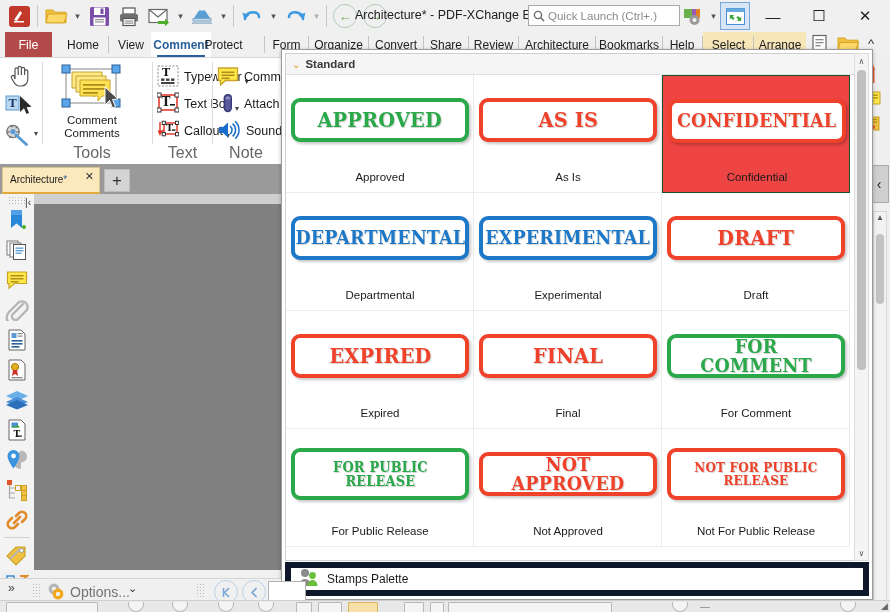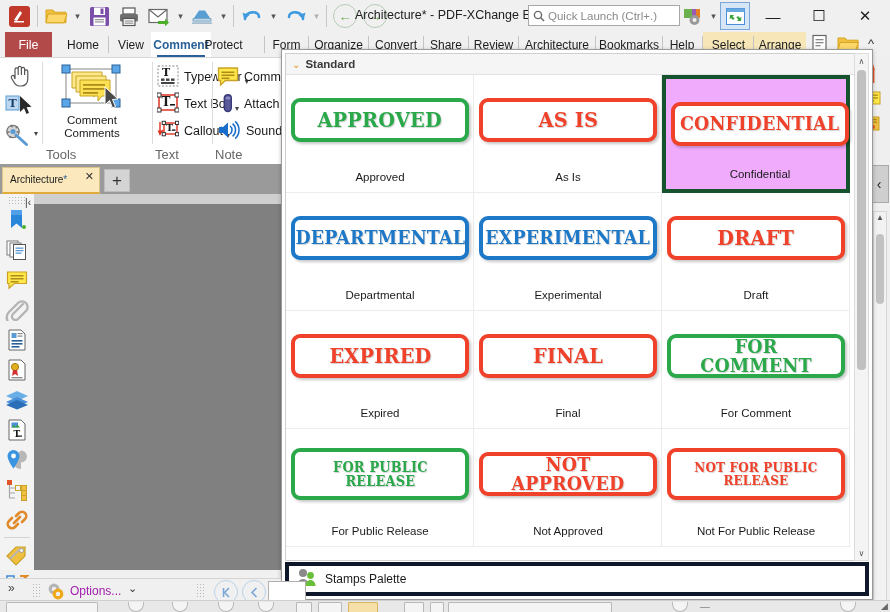--- a/index.html
+++ b/index.html
@@ -41,21 +41,21 @@
   .tab.active{background:#fff;color:#2a6099;}
   .tab.active:after{content:"";position:absolute;left:6px;right:6px;bottom:0;height:2px;background:#2a6099;}
   .tab-div{position:absolute;top:4px;width:1px;height:17px;background:#c4c4c4;}
   .tab.ctx{background:#f6e6b8;}
   .ctx-band{position:absolute;top:0;height:25px;background:#f6e6b8;}
 
   
   .ribbon{position:absolute;left:0;top:57px;width:890px;height:107px;background:#fff;
     border-top:1px solid #d8d8d8;}
   .rb-sep{position:absolute;top:4px;width:1px;height:82px;background:#dcdcdc;}
-  .grp-label{position:absolute;bottom:3px;font-size:13px;color:#666;}
+  .grp-label{position:absolute;bottom:3px;font-size:16px;color:#666;text-align:center;}
   .tool-col{position:absolute;left:3px;top:2px;width:36px;}
   .tool-ico{width:34px;height:30px;display:flex;align-items:center;justify-content:center;}
   .big-btn{position:absolute;text-align:center;}
   .big-btn .lbl{font-size:11.5px;line-height:13px;color:#1a1a1a;}
   .lst-item{position:absolute;display:flex;align-items:center;height:26px;}
   .lst-item .lbl{font-size:12.5px;color:#1a1a1a;margin-left:5px;white-space:nowrap;}
   .lst-item .dd{font-size:8px;color:#444;margin-left:3px;align-self:flex-end;margin-bottom:4px;}
 
   
   .tabstrip{position:absolute;left:0;top:164px;width:281px;height:30px;background:#9a9a9a;}
@@ -81,21 +81,21 @@
   
   .canvas{position:absolute;left:34px;top:194px;width:247px;height:376px;background:#808080;}
   .vruler{position:absolute;left:34px;top:194px;width:247px;height:10px;
     background:#cfcfcf;}
 
   
   .botbar{position:absolute;left:0;top:578px;width:281px;height:24px;background:#f0f0f0;
     border-top:1px solid #d4d4d4;}
   .grip{width:10px;height:16px;
     background-image:radial-gradient(#b9b9b9 42%,transparent 43%);background-size:3px 3px;}
-  .opt-lbl{font-size:12px;color:#a21caf;}
+  .opt-lbl{font-size:14px;color:#737373;}
   .circ-btn{width:22px;height:22px;border-radius:50%;border:1px solid #bcd2e8;
     display:flex;align-items:center;justify-content:center;color:#7aa7d8;font-size:12px;}
 
   
   .statusbar{position:absolute;left:0;top:600px;width:890px;height:12px;background:#e8e8e8;
     border-top:1px solid #cfcfcf;}
   .sb-chip{position:absolute;top:1px;height:9px;border:1px solid #b8b8b8;background:#f4f4f4;border-radius:1px;}
   .sb-arc{position:absolute;top:1px;width:14px;height:9px;border:1px solid #b8b8b8;
     border-top:none;border-radius:0 0 9px 9px;background:#f4f4f4;}
 
@@ -115,21 +115,21 @@
     border:1px solid #9a9a9a;box-sizing:border-box;box-shadow:0 1px 4px rgba(0,0,0,.25);}
   .pal-inner{position:absolute;left:3px;top:3px;width:584px;height:508px;
     border:1px solid #cfcfcf;background:#fff;box-sizing:border-box;overflow:hidden;}
   .grp-hdr{height:21px;background:#f5f5f5;border-bottom:1px solid #e2e2e2;
     display:flex;align-items:center;padding-left:6px;box-sizing:border-box;}
   .grp-hdr .chev{font-size:10px;color:#e09a2a;margin-right:5px;}
   .grp-hdr .nm{font-size:11.5px;color:#3a3a3a;font-weight:bold;}
   .grid{display:flex;flex-wrap:wrap;}
   .cell{width:188px;height:118px;border-right:1px solid #ececec;border-bottom:1px solid #ececec;
     box-sizing:border-box;position:relative;background:#fff;}
-  .cell.sel{border:4px solid #14532d;background:#f0abfc;}
+  .cell.sel{border:1px solid #14532d;background:#ef4444;}
   .stamp-wrap{position:absolute;left:0;top:14px;width:188px;height:62px;
     display:flex;align-items:center;justify-content:center;}
   .stamp{
     border-style:solid;border-width:4px;border-radius:9px;
     background:#fff;
     display:flex;align-items:center;justify-content:center;
     box-shadow:2px 2px 3px rgba(0,0,0,.22);
     box-sizing:border-box;padding:3px 9px;
   }
   .stamp .txt{
@@ -144,21 +144,21 @@
   }
   .cap{position:absolute;left:0;bottom:9px;width:188px;text-align:center;
     font-size:11.5px;color:#1a1a1a;}
   .pal-vscroll{position:absolute;right:3px;top:3px;width:15px;height:508px;background:#f4f4f4;
     border:1px solid #dcdcdc;box-sizing:border-box;}
   .pvs-up,.pvs-dn{position:absolute;left:0;width:13px;height:14px;display:flex;
     align-items:center;justify-content:center;font-size:8px;color:#555;}
   .pvs-up{top:0;} .pvs-dn{bottom:0;}
   .pvs-thumb{position:absolute;left:2px;top:16px;width:9px;height:300px;background:#c0c0c0;border-radius:4px;}
   .pal-footer{position:absolute;left:3px;bottom:3px;width:584px;height:34px;
-    border:4px solid #0f172a;background:#fff;box-sizing:border-box;display:flex;align-items:center;}
+    border:6px solid #0f172a;background:#fff;box-sizing:border-box;display:flex;align-items:center;}
   .pal-footer .lbl{font-size:12px;color:#1a1a1a;margin-left:6px;}
 </style>
 </head>
 <body>
 
 <div id="app">
 
   <div class="titlebar">
     <div class="tb-icons">
       <div class="tb-btn">

